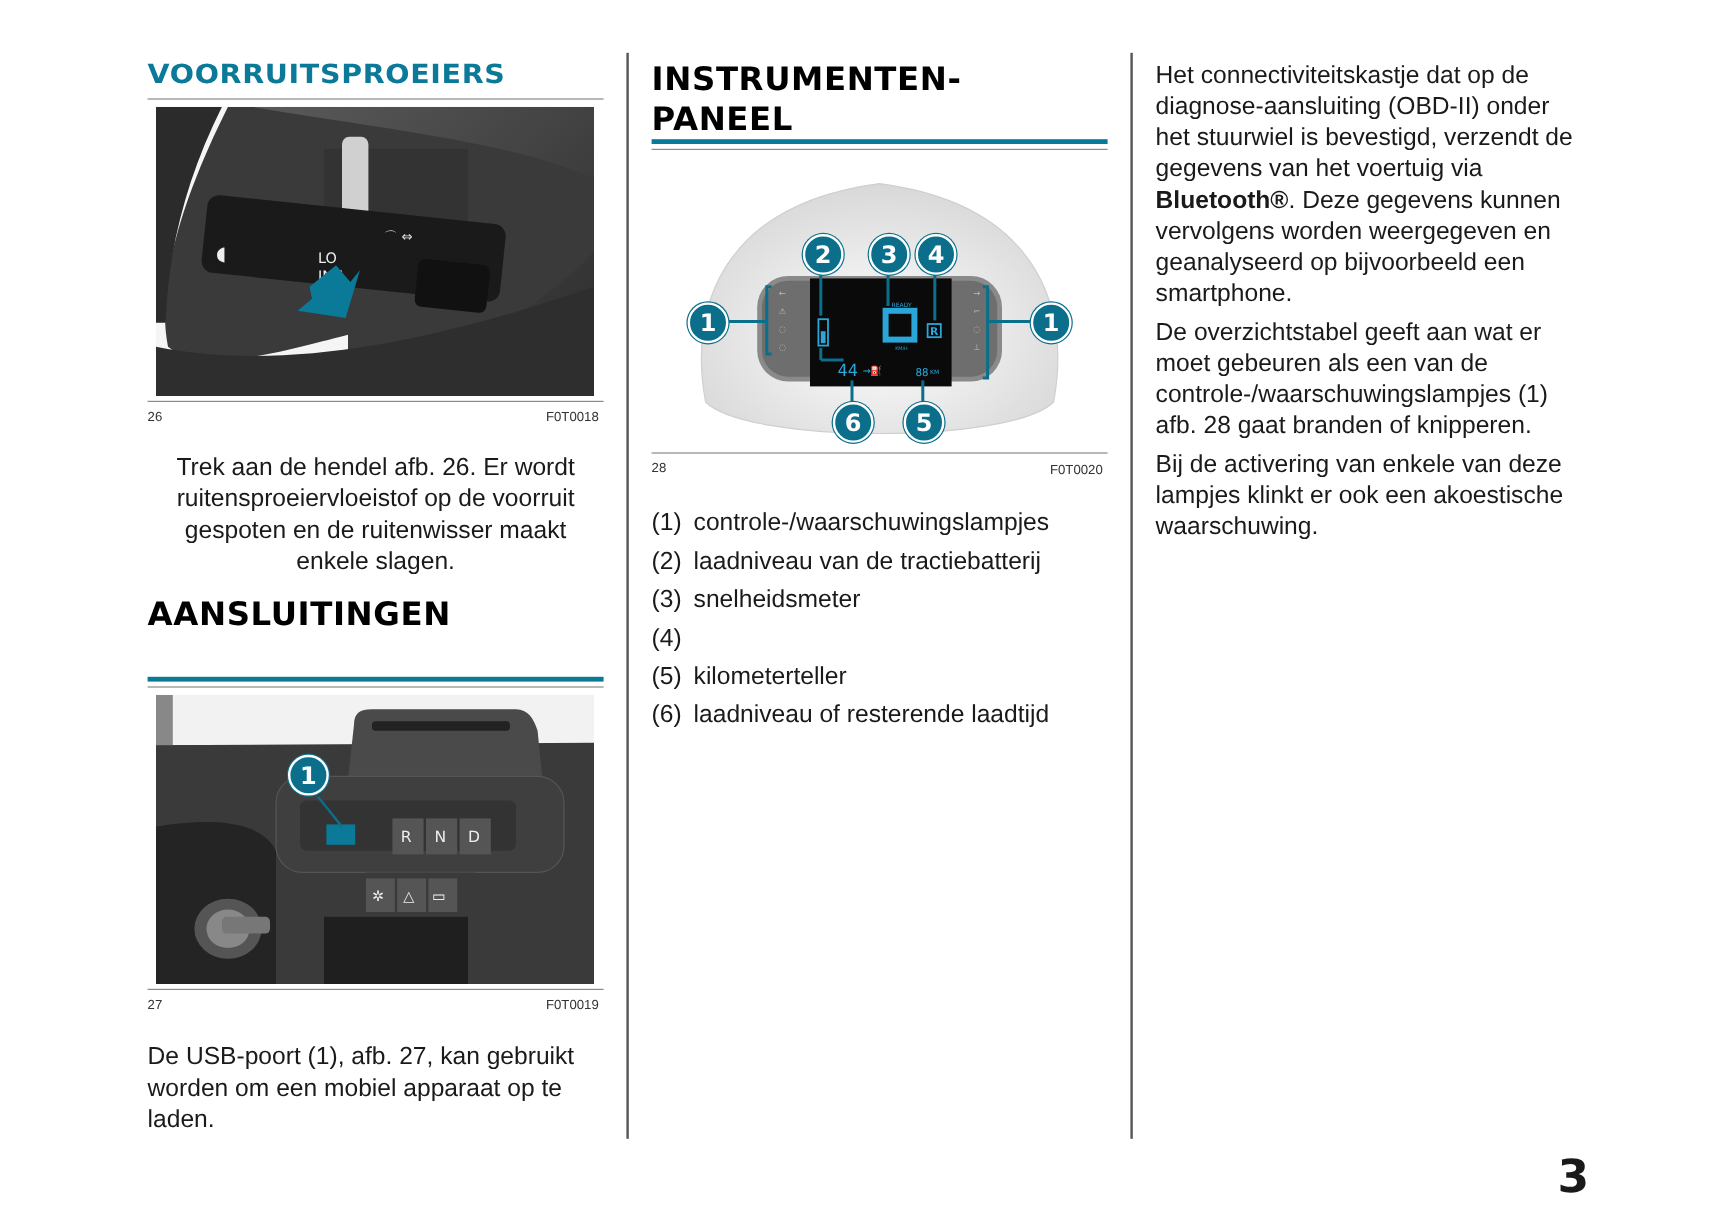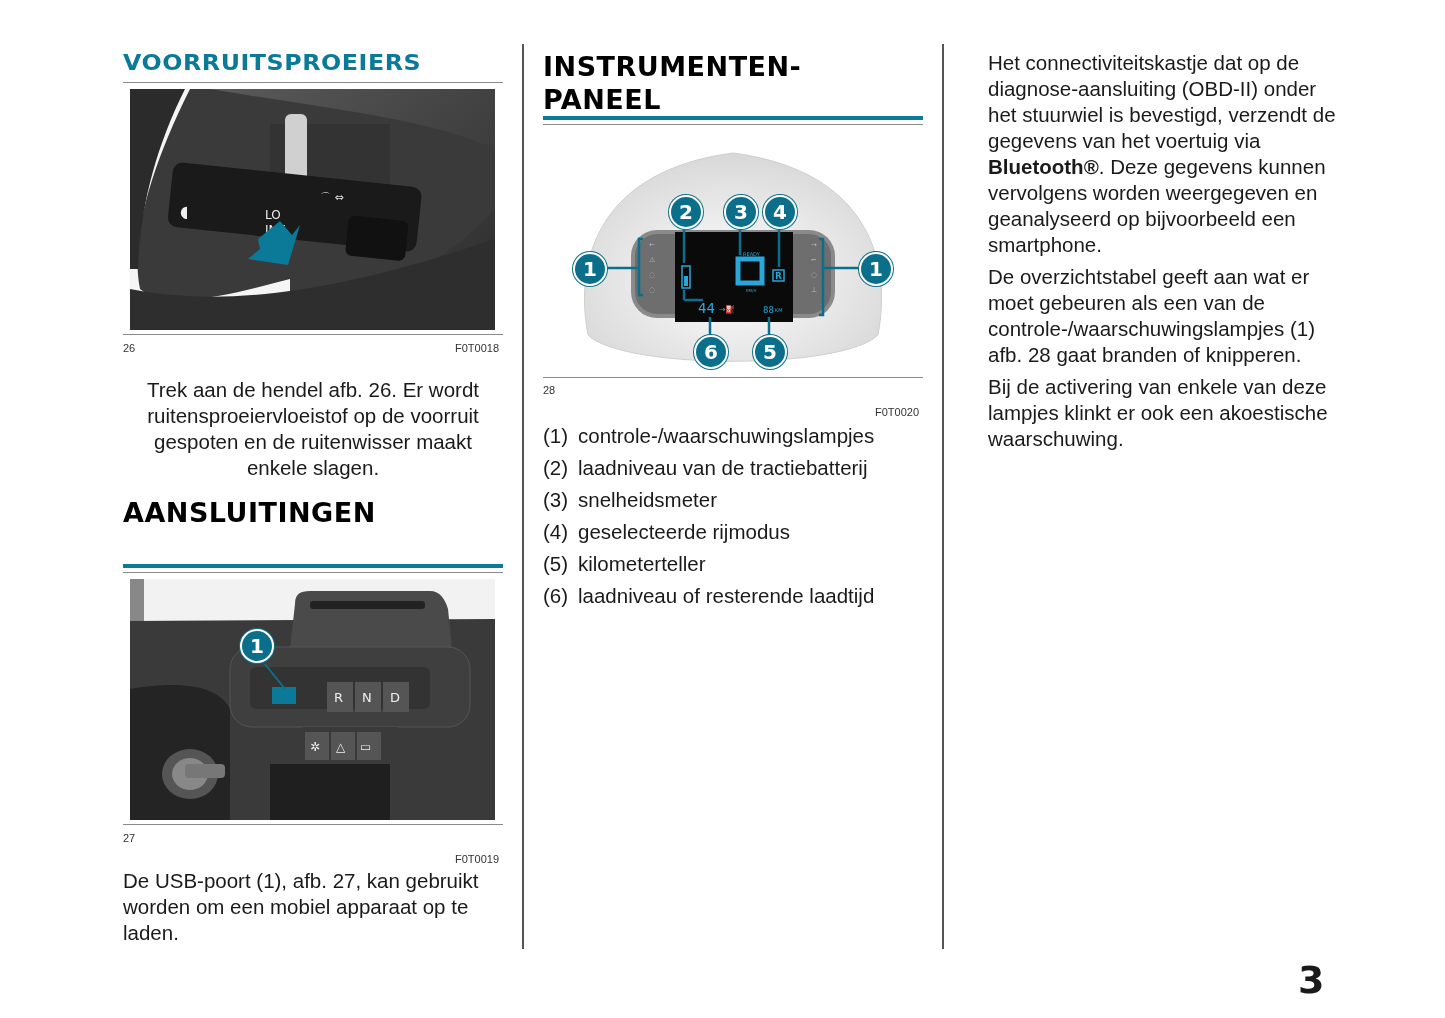--- a/index.html
+++ b/index.html
@@ -120,21 +120,21 @@
       <ellipse cx="60" cy="195" rx="28" ry="25" fill="#555"></ellipse>
       <ellipse cx="60" cy="195" rx="18" ry="16" fill="#888"></ellipse>
       <rect x="55" y="185" width="40" height="14" rx="4" fill="#777"></rect>
       <rect x="140" y="185" width="120" height="56" fill="#1f1f1f"></rect>
       <line x1="135" y1="85" x2="155" y2="110" stroke="#0b6f8c" stroke-width="2"></line>
     </svg>
     <div class="callout" style="left:110px; top:50px;">1</div>
   </div>
   <div class="rule-thin" style="top:824px; width:380px;"></div>
   <div class="caption" style="top:832px;">27</div>
-  <div class="caption right" style="top:832px;margin-top:21px;">F0T0019</div>
+  <div class="caption right" style="top:832px;">F0T0019</div>
 
   <div class="body-text" style="top:868px; width:380px;">
     <p>De USB-poort (1), afb. 27, kan gebruikt worden om een mobiel apparaat op te laden.</p>
   </div>
 </div>
 
 <div class="col col2">
   <div class="h-big" style="top:50px;">
     <div>INSTRUMENTEN-</div>
     <div>PANEEL</div>
@@ -192,51 +192,50 @@
     <div class="callout" style="left:30px; top:117px;">1</div>
     <div class="callout" style="left:126px; top:60px;">2</div>
     <div class="callout" style="left:181px; top:60px;">3</div>
     <div class="callout" style="left:220px; top:60px;">4</div>
     <div class="callout" style="left:210px; top:200px;">5</div>
     <div class="callout" style="left:151px; top:200px;">6</div>
     <div class="callout" style="left:316px; top:117px;">1</div>
   </div>
   <div class="rule-thin" style="top:377px; width:380px;"></div>
   <div class="caption" style="top:384px;text-align:right;">28</div>
-  <div class="caption right" style="top:406px;">F0T0020</div>
+  <div class="caption right" style="top:386px;">F0T0020</div>
 
   <div class="legend">
     <div class="legend-row">
         <span class="legend-num">(1)</span>
         <span>controle-/waarschuwingslampjes</span>
       </div>
     <div class="legend-row">
         <span class="legend-num">(2)</span>
         <span>laadniveau van de tractiebatterij</span>
       </div>
     <div class="legend-row">
         <span class="legend-num">(3)</span>
         <span>snelheidsmeter</span>
       </div>
     <div class="legend-row">
         <span class="legend-num">(4)</span>
-        <span>geselecteerde rijmodus</span>
       </div>
     <div class="legend-row">
         <span class="legend-num">(5)</span>
         <span>kilometerteller</span>
       </div>
     <div class="legend-row">
         <span class="legend-num">(6)</span>
         <span>laadniveau of resterende laadtijd</span>
       </div>
   </div>
 </div>
 
 <div class="col col3">
-  <div class="body-text" style="top:50px; width:360px;margin-left:25px;">
+  <div class="body-text" style="top:50px; width:360px;">
     <p><span>Het connectiviteitskastje dat op de diagnose-aansluiting (OBD-II) onder het stuurwiel is bevestigd, verzendt de gegevens van het voertuig via </span><b>Bluetooth®</b><span>. Deze gegevens kunnen vervolgens worden weergegeven en geanalyseerd op bijvoorbeeld een smartphone.</span></p>
     <p>De overzichtstabel geeft aan wat er moet gebeuren als een van de controle-/waarschuwingslampjes (1) afb. 28 gaat branden of knipperen.</p>
     <p>Bij de activering van enkele van deze lampjes klinkt er ook een akoestische waarschuwing.</p>
   </div>
 </div>
 
 <div class="pagenum">3</div>
 
 </body></html>

